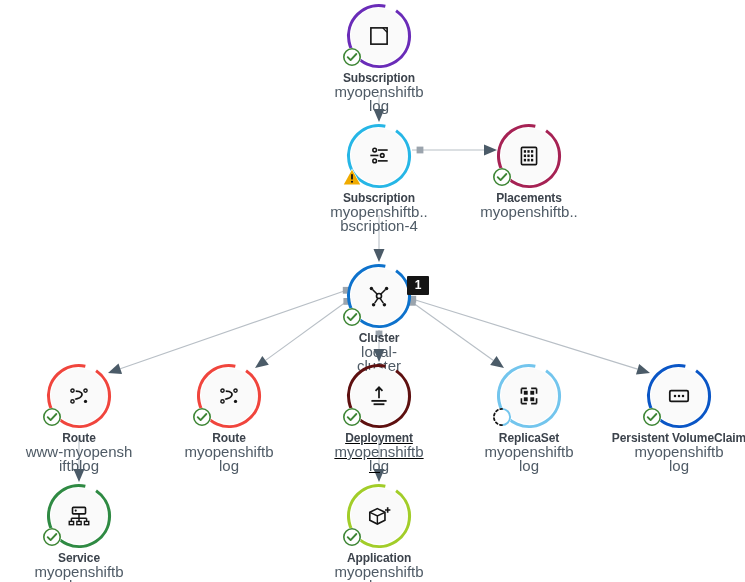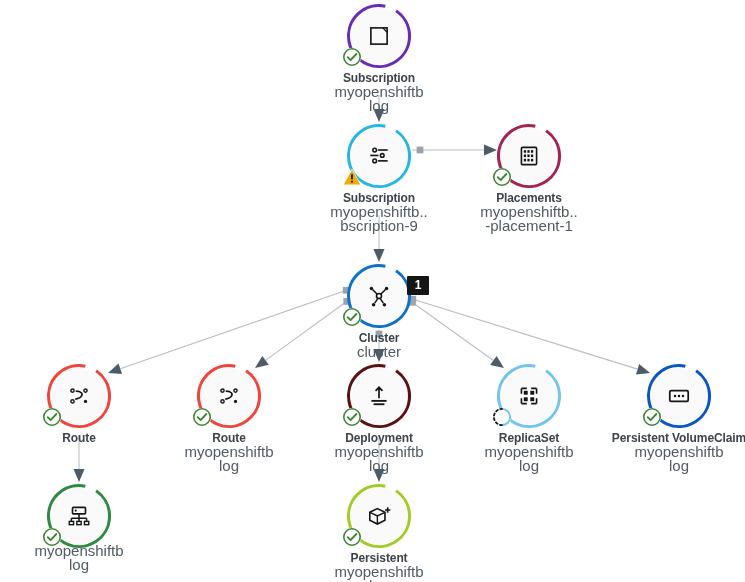--- a/index.html
+++ b/index.html
@@ -196,21 +196,21 @@
           <svg viewBox="0 0 20 20" class="status-badge">
             <path d="M10 1.6 L19.2 18.2 L0.8 18.2 Z" fill="#ffffff"></path>
             <path d="M10 2.8 L18.2 17.5 L1.8 17.5 Z" fill="#f0ab00"></path>
             <rect x="9.1" y="7" width="1.8" height="5.6" rx="0.85" fill="#151515"></rect>
             <circle cx="10" cy="14.8" r="1.05" fill="#151515"></circle>
           </svg>
         </div>
         <div class="node-label">Subscription</div>
         <div class="node-sub">
           <div>myopenshiftb..</div>
-          <div>bscription-9</div>
+          <div>bscription-4</div>
         </div>
       </div>
       <div class="node" style="left: 529px; top: 128px;">
         <div class="node-circle">
           <svg viewBox="0 0 66 66" class="node-ring">
             <path d="M 50.06 7.71 A 30.5 30.5 0 1 1 39.34 3.17" fill="none" stroke="#a62254" stroke-width="3.1" stroke-linecap="butt"></path>
           </svg>
           <div class="node-glyph">
             <svg width="26" height="26" viewBox="0 0 24 24">
               <rect x="5" y="4" width="14" height="16" rx="1" fill="none" stroke="#151515" stroke-width="1.5"></rect>
@@ -227,21 +227,20 @@
           </div>
           <svg viewBox="0 0 20 20" class="status-badge">
             <circle cx="10" cy="10" r="9.2" fill="#ffffff"></circle>
             <circle cx="10" cy="10" r="8.2" fill="none" stroke="#3e8635" stroke-width="1.6"></circle>
             <path d="M5.7 10.2 L8.6 13.1 L14.3 7.0" fill="none" stroke="#3e8635" stroke-width="1.9" stroke-linecap="round" stroke-linejoin="round"></path>
           </svg>
         </div>
         <div class="node-label">Placements</div>
         <div class="node-sub">
           <div>myopenshiftb..</div>
-          <div>-placement-1</div>
         </div>
       </div>
       <div class="node" style="left: 379px; top: 268px;">
         <div class="node-circle">
           <svg viewBox="0 0 66 66" class="node-ring">
             <path d="M 50.06 7.71 A 30.5 30.5 0 1 1 39.34 3.17" fill="none" stroke="#0e72cc" stroke-width="3.1" stroke-linecap="butt"></path>
           </svg>
           <div class="node-glyph">
             <svg width="26" height="26" viewBox="0 0 24 24">
               <circle cx="12" cy="12" r="2.3" fill="none" stroke="#151515" stroke-width="1.5"></circle>
@@ -254,20 +253,21 @@
           </div>
           <svg viewBox="0 0 20 20" class="status-badge">
             <circle cx="10" cy="10" r="9.2" fill="#ffffff"></circle>
             <circle cx="10" cy="10" r="8.2" fill="none" stroke="#3e8635" stroke-width="1.6"></circle>
             <path d="M5.7 10.2 L8.6 13.1 L14.3 7.0" fill="none" stroke="#3e8635" stroke-width="1.9" stroke-linecap="round" stroke-linejoin="round"></path>
           </svg>
           <div class="count-badge">1</div>
         </div>
         <div class="node-label">Cluster</div>
         <div class="node-sub">
+          <div>local-</div>
           <div>cluster</div>
         </div>
       </div>
       <div class="node" style="left: 79px; top: 368px;">
         <div class="node-circle">
           <svg viewBox="0 0 66 66" class="node-ring">
             <path d="M 50.06 7.71 A 30.5 30.5 0 1 1 39.34 3.17" fill="none" stroke="#f0453d" stroke-width="3.1" stroke-linecap="butt"></path>
           </svg>
           <div class="node-glyph">
             <svg width="26" height="26" viewBox="0 0 24 24">
@@ -278,20 +278,24 @@
               <path d="M9 7.5 C14 7.5 16 10 14 12.5 C12 15 10 14 8.5 15.2" stroke="#151515" stroke-width="1.5" fill="none"></path>
             </svg>
           </div>
           <svg viewBox="0 0 20 20" class="status-badge">
             <circle cx="10" cy="10" r="9.2" fill="#ffffff"></circle>
             <circle cx="10" cy="10" r="8.2" fill="none" stroke="#3e8635" stroke-width="1.6"></circle>
             <path d="M5.7 10.2 L8.6 13.1 L14.3 7.0" fill="none" stroke="#3e8635" stroke-width="1.9" stroke-linecap="round" stroke-linejoin="round"></path>
           </svg>
         </div>
         <div class="node-label">Route</div>
+        <div class="node-sub">
+          <div>www-myopensh</div>
+          <div>iftblog</div>
+        </div>
       </div>
       <div class="node" style="left: 229px; top: 368px;">
         <div class="node-circle">
           <svg viewBox="0 0 66 66" class="node-ring">
             <path d="M 50.06 7.71 A 30.5 30.5 0 1 1 39.34 3.17" fill="none" stroke="#f0453d" stroke-width="3.1" stroke-linecap="butt"></path>
           </svg>
           <div class="node-glyph">
             <svg width="26" height="26" viewBox="0 0 24 24">
               <circle cx="6" cy="7" r="1.5" fill="none" stroke="#151515" stroke-width="1.3"></circle>
               <circle cx="18" cy="7" r="1.5" fill="none" stroke="#151515" stroke-width="1.3"></circle>
@@ -305,21 +309,21 @@
             <circle cx="10" cy="10" r="8.2" fill="none" stroke="#3e8635" stroke-width="1.6"></circle>
             <path d="M5.7 10.2 L8.6 13.1 L14.3 7.0" fill="none" stroke="#3e8635" stroke-width="1.9" stroke-linecap="round" stroke-linejoin="round"></path>
           </svg>
         </div>
         <div class="node-label">Route</div>
         <div class="node-sub">
           <div>myopenshiftb</div>
           <div>log</div>
         </div>
       </div>
-      <div class="node" style="left: 379px; top: 368px;">
+      <div class="node" style="left: 379px; top: 368px; text-decoration: underline;">
         <div class="node-circle">
           <svg viewBox="0 0 66 66" class="node-ring">
             <path d="M 50.06 7.71 A 30.5 30.5 0 1 1 39.34 3.17" fill="none" stroke="#5e1010" stroke-width="3.1" stroke-linecap="butt"></path>
           </svg>
           <div class="node-glyph">
             <svg width="26" height="26" viewBox="0 0 24 24">
               <path d="M12 4 L12 14 M8.8 7.2 L12 4 L15.2 7.2" stroke="#151515" stroke-width="1.6" fill="none"></path>
               <line x1="5" y1="16.5" x2="19" y2="16.5" stroke="#151515" stroke-width="1.7"></line>
               <line x1="7" y1="19.6" x2="17" y2="19.6" stroke="#151515" stroke-width="1.7"></line>
             </svg>
@@ -404,20 +408,21 @@
               <rect x="10" y="17" width="4" height="3" fill="none" stroke="#151515" stroke-width="1.3"></rect>
               <rect x="17" y="17" width="4" height="3" fill="none" stroke="#151515" stroke-width="1.3"></rect>
             </svg>
           </div>
           <svg viewBox="0 0 20 20" class="status-badge">
             <circle cx="10" cy="10" r="9.2" fill="#ffffff"></circle>
             <circle cx="10" cy="10" r="8.2" fill="none" stroke="#3e8635" stroke-width="1.6"></circle>
             <path d="M5.7 10.2 L8.6 13.1 L14.3 7.0" fill="none" stroke="#3e8635" stroke-width="1.9" stroke-linecap="round" stroke-linejoin="round"></path>
           </svg>
         </div>
+        <div class="node-label">Service</div>
         <div class="node-sub">
           <div>myopenshiftb</div>
           <div>log</div>
         </div>
       </div>
       <div class="node" style="left: 379px; top: 488px;">
         <div class="node-circle">
           <svg viewBox="0 0 66 66" class="node-ring">
             <path d="M 50.06 7.71 A 30.5 30.5 0 1 1 39.34 3.17" fill="none" stroke="#a2cd29" stroke-width="3.1" stroke-linecap="butt"></path>
           </svg>
@@ -427,21 +432,21 @@
               <path d="M3.6 8.7 L10.5 12 L17.4 8.7 M10.5 12 L10.5 19.3" stroke="#151515" stroke-width="1.3" fill="none"></path>
               <path d="M20 4 L20 9 M17.5 6.5 L22.5 6.5" stroke="#151515" stroke-width="1.5" fill="none"></path>
             </svg>
           </div>
           <svg viewBox="0 0 20 20" class="status-badge">
             <circle cx="10" cy="10" r="9.2" fill="#ffffff"></circle>
             <circle cx="10" cy="10" r="8.2" fill="none" stroke="#3e8635" stroke-width="1.6"></circle>
             <path d="M5.7 10.2 L8.6 13.1 L14.3 7.0" fill="none" stroke="#3e8635" stroke-width="1.9" stroke-linecap="round" stroke-linejoin="round"></path>
           </svg>
         </div>
-        <div class="node-label">Persistent</div>
+        <div class="node-label">Application</div>
         <div class="node-sub">
           <div>myopenshiftb</div>
           <div>log</div>
         </div>
       </div>
     </div>
 
 </div>
 
 </body></html>

